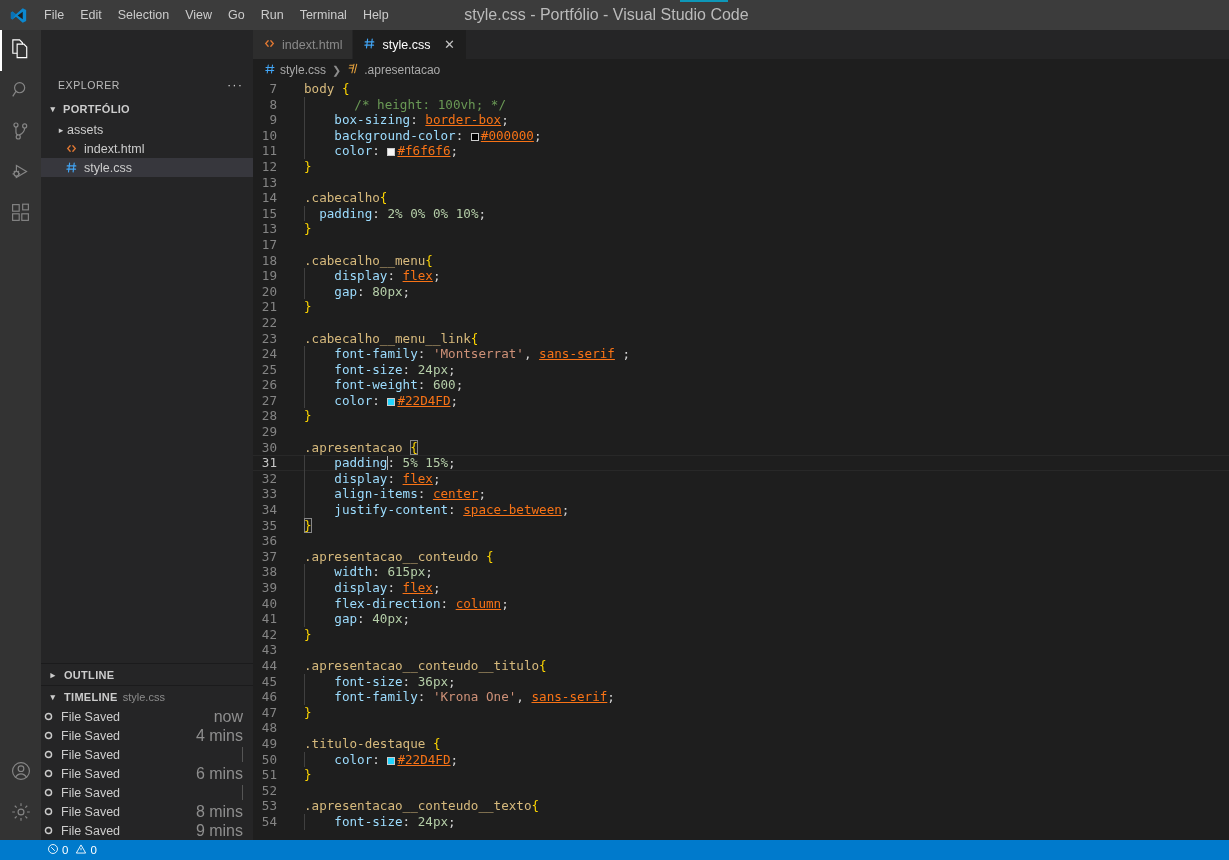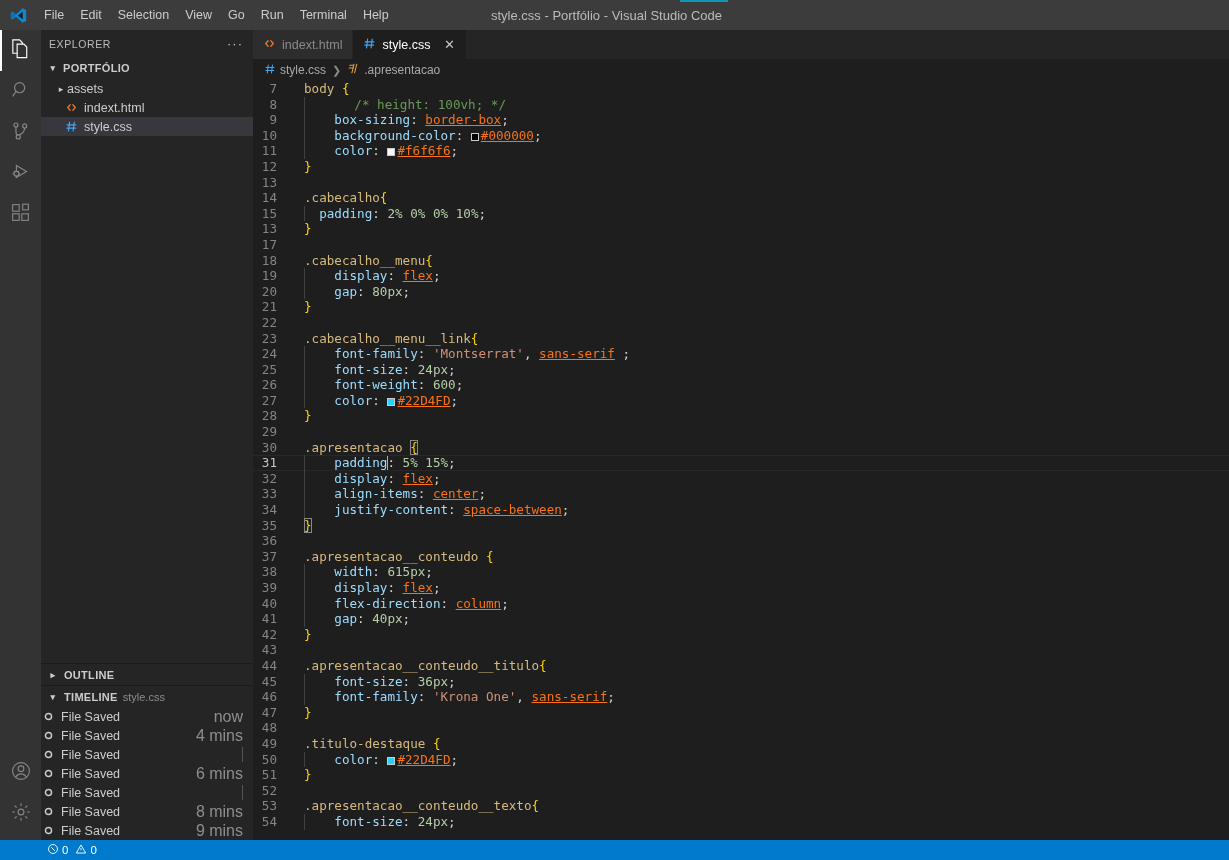--- a/index.html
+++ b/index.html
@@ -18,21 +18,21 @@
   }
   .vscode-logo { width: 36px; height: 30px; display: flex; align-items: center; justify-content: center; }
   .menu-list { display: flex; align-items: center; height: 30px; }
   .menu-item {
     color: #cccccc; font-size: 12.5px; padding: 0 8px; height: 22px;
     line-height: 22px; cursor: default; white-space: nowrap;
   }
   .title-center {
     position: absolute; left: 0; right: 16px; top: 0; height: 30px;
     display: flex; align-items: center; justify-content: center;
-    color: #bbbbbb; font-size: 13px; pointer-events: none;
+    color: #bbbbbb; font-size: 16px; pointer-events: none;
   }
   .title-progress {
     position: absolute; top: 0; left: 680px; width: 48px; height: 2px;
     background: #0e97b8; z-index: 5;
   }
 
   
   .body-row { display: flex; flex: 1 1 auto; min-height: 0; }
 
   
@@ -51,22 +51,22 @@
     content: ""; position: absolute; left: 0; top: 0; bottom: 0; width: 2px; background: #ffffff;
   }
 
   
   .sidebar {
     width: 212px; background: #252526; flex: 0 0 212px;
     display: flex; flex-direction: column; min-height: 0;
   }
   .sb-title {
     height: 27px; display: flex; align-items: center; justify-content: space-between;
-    padding: 0 10px 0 8px; color: #bbbbbb; font-size: 10.5px; letter-spacing: .6px;
-    text-transform: uppercase; flex: 0 0 27px;
+    padding: 0 10px 0 17px; color: #bbbbbb; font-size: 10.5px; letter-spacing: .6px;
+    text-transform: uppercase; flex: 0 0 27px; margin-top: 41px;
   }
   .sb-dots { color: #cccccc; font-size: 13px; letter-spacing: 1px; cursor: pointer; }
   .sb-scroll { flex: 1 1 auto; overflow: hidden; display: flex; flex-direction: column; min-height: 0; }
   .tree-section-header {
     height: 22px; display: flex; align-items: center; gap: 4px;
     padding-left: 6px; color: #cccccc; font-size: 11px; font-weight: bold;
     letter-spacing: .3px; cursor: pointer; flex: 0 0 22px;
   }
   .chev { width: 12px; text-align: center; font-size: 9px; color: #cccccc; display: inline-block; }
   .tree-body { flex: 1 1 auto; overflow: hidden; }

